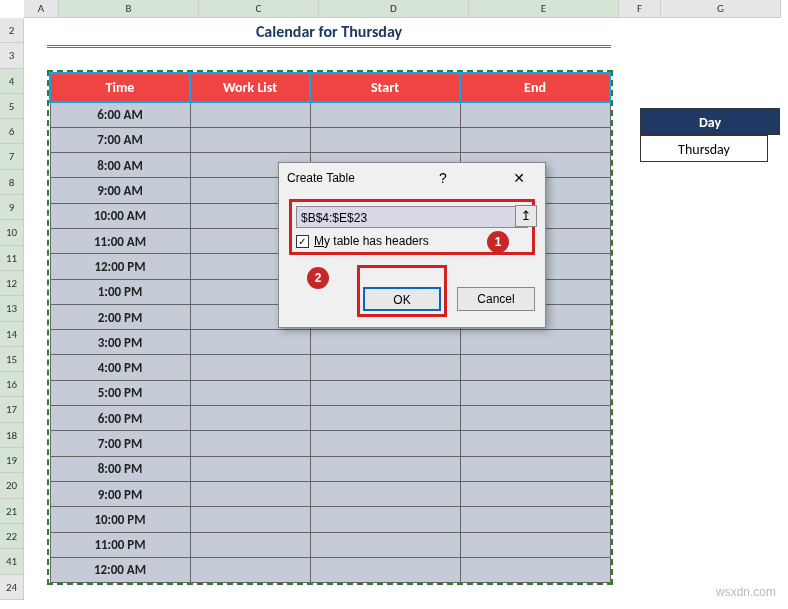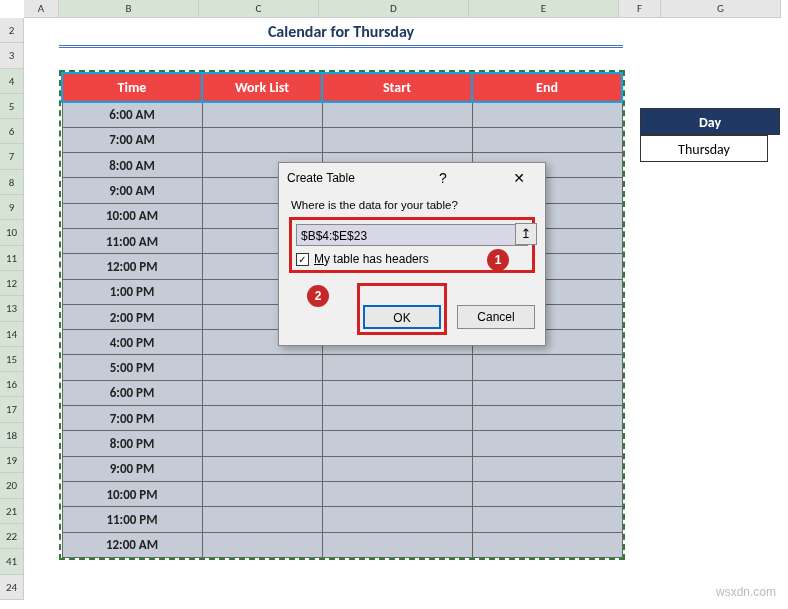--- a/index.html
+++ b/index.html
@@ -43,21 +43,21 @@
       border-right: 1px solid #ccc;
       border-bottom: 1px solid #ccc;
       font-size: 11px;
       color: #333;
       text-align: center;
       line-height: 18px;
     }
     .col-hdr.sel { background: #d5e4d5; }
     .sheet {
       position: absolute;
-      left: 24px;
+      left: 12px;
       top: 18px;
     }
     .title-row {
       width: 564px;
       height: 28px;
       text-align: center;
       font-weight: bold;
       font-size: 16px;
       color: #1f3864;
       line-height: 24px;
@@ -341,20 +341,26 @@
             <td class="empty"></td>
             <td class="empty"></td>
           </tr>
       <tr>
             <td>2:00 PM</td>
             <td class="empty"></td>
             <td class="empty"></td>
             <td class="empty"></td>
           </tr>
       <tr>
+            <td>3:00 PM</td>
+            <td class="empty"></td>
+            <td class="empty"></td>
+            <td class="empty"></td>
+          </tr>
+      <tr>
             <td>4:00 PM</td>
             <td class="empty"></td>
             <td class="empty"></td>
             <td class="empty"></td>
           </tr>
       <tr>
             <td>5:00 PM</td>
             <td class="empty"></td>
             <td class="empty"></td>
             <td class="empty"></td>
@@ -411,21 +417,20 @@
   <div class="day-val">Thursday</div>
 </div>
 
 <div class="dialog">
   <div class="dlg-title">
     <span class="dlg-title-text">Create Table</span>
     <span class="dlg-btn">?</span>
     <span class="dlg-btn">✕</span>
   </div>
   <div class="dlg-body">
-    <div class="dlg-prompt">Where is the data for your table?</div>
     <div style="position:relative">
       <div class="redbox1">
         <div class="input-row">
           <div class="dlg-input" style="background:#d8d8e8">$B$4:$E$23</div>
         </div>
         <div class="chk-row">
           <div class="chk">✓</div>
           <span class="chk-label"><span class="u">M</span><span>y table has headers</span></span>
         </div>
       </div>

